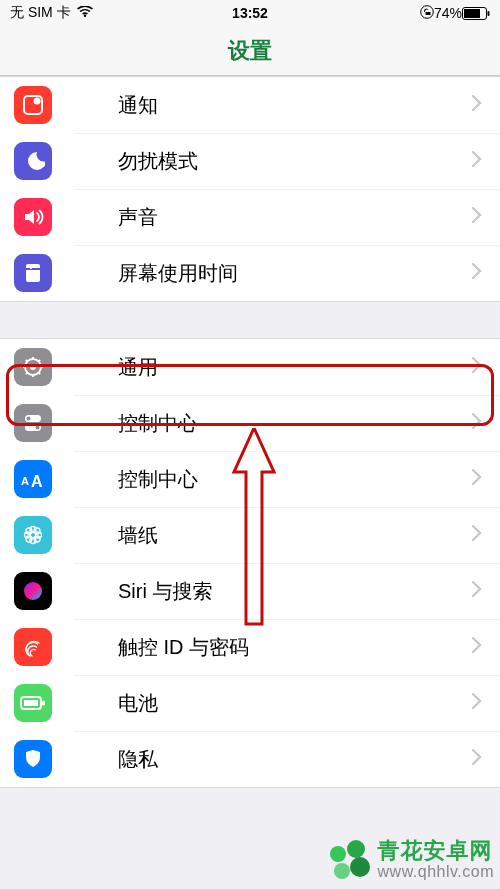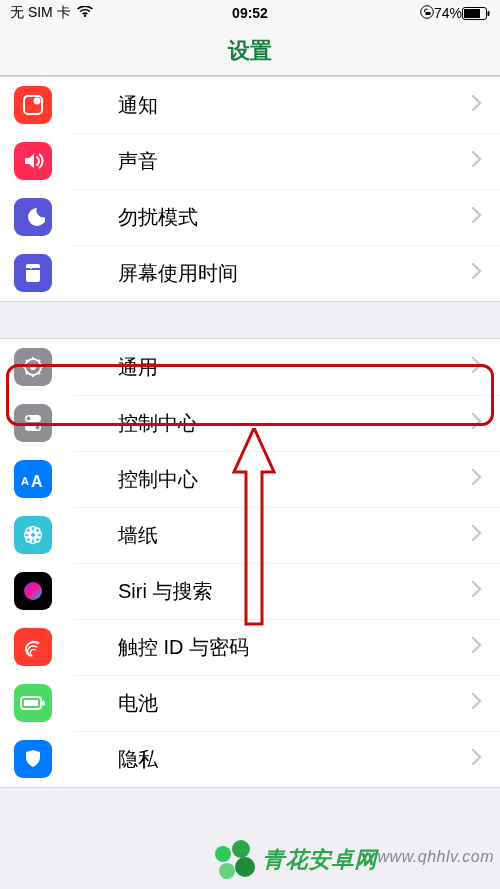--- a/index.html
+++ b/index.html
@@ -28,39 +28,39 @@
 
   
   .highlight-box { position: absolute; border: 3px solid #c40a0a; border-radius: 12px; pointer-events: none; }
 
   
   .arrow-overlay { position: absolute; pointer-events: none; }
 
   
   .watermark { position: absolute; right: 6px; bottom: 6px; display: flex; align-items: center; gap: 6px; pointer-events:none; }
   .wm-logo { width: 46px; height: 46px; }
-  .wm-text { display:flex; flex-direction:row; line-height:1.1;font-style:italic; }
+  .wm-text { display:flex; flex-direction:column; line-height:1.1; }
   .wm-main { font-size: 22px; color: #2aa54a; font-weight: 700; letter-spacing:1px; }
   .wm-sub { font-size: 16px; color: #888; letter-spacing: .5px; }
 </style>
 </head>
 <body>
 
 <div class="screen">
 
   <div class="status-bar">
     <div class="status-left">
       <span>无 SIM 卡</span>
       <span>
         <svg width="16" height="12" viewBox="0 0 16 12">
             <path d="M8 11a1.2 1.2 0 100-2.4A1.2 1.2 0 008 11zm-3-3.6a5 5 0 016 0l-1.2 1.2a3.3 3.3 0 00-3.6 0L5 7.4zm-2.5-2.5a8.6 8.6 0 0111 0L12.3 6a6.8 6.8 0 00-8.6 0L2.5 4.9zM0 2.4a12.2 12.2 0 0116 0l-1.2 1.2a10.4 10.4 0 00-13.6 0L0 2.4z" fill="#000"></path>
           </svg>
       </span>
     </div>
-    <div class="status-center">09:52</div>
+    <div class="status-center">13:52</div>
     <div class="status-right">
       <span>
         <svg width="14" height="14" viewBox="0 0 14 14">
             <circle cx="7" cy="7" r="6.3" fill="none" stroke="#000" stroke-width="1"></circle>
             <path d="M7 3.5a3 3 0 00-3 3v.5h1v-.5a2 2 0 114 0v.5h-3.5v3h5v-3H9v-.5a3 3 0 00-2-2.83V3.5z" fill="#000"></path>
           </svg>
       </span>
       <span>74%</span>
       <span class="battery">
         <svg width="28" height="13" viewBox="0 0 28 13">
@@ -83,38 +83,38 @@
             <rect x="3" y="3" width="18" height="18" rx="4" fill="none" stroke="#fff" stroke-width="2"></rect>
             <circle cx="16" cy="8" r="3.5" fill="#fff"></circle>
           </svg>
       </div>
       <div class="row-label">通知</div>
       <span class="chevron"><svg width="10" height="16" viewBox="0 0 10 16">
             <path d="M1 1l7 7-7 7" fill="none" stroke="#c7c7cc" stroke-width="2.4" stroke-linecap="round"></path>
           </svg></span>
     </div>
     <div class="row">
+      <div class="app-icon" style="background:#5856d6">
+        <svg width="24" height="24" viewBox="0 0 24 24">
+            <path d="M16 3a9 9 0 109 9 7 7 0 01-9-9z" fill="#fff"></path>
+          </svg>
+      </div>
+      <div class="row-label">勿扰模式</div>
+      <span class="chevron"><svg width="10" height="16" viewBox="0 0 10 16">
+            <path d="M1 1l7 7-7 7" fill="none" stroke="#c7c7cc" stroke-width="2.4" stroke-linecap="round"></path>
+          </svg></span>
+    </div>
+    <div class="row">
       <div class="app-icon" style="background:#ff2d55">
         <svg width="24" height="24" viewBox="0 0 24 24">
             <path d="M4 9v6h4l5 4V5L8 9H4z" fill="#fff"></path>
             <path d="M16 8a5 5 0 010 8M18.5 5.5a8.5 8.5 0 010 13" fill="none" stroke="#fff" stroke-width="1.8" stroke-linecap="round"></path>
           </svg>
       </div>
       <div class="row-label">声音</div>
-      <span class="chevron"><svg width="10" height="16" viewBox="0 0 10 16">
-            <path d="M1 1l7 7-7 7" fill="none" stroke="#c7c7cc" stroke-width="2.4" stroke-linecap="round"></path>
-          </svg></span>
-    </div>
-    <div class="row">
-      <div class="app-icon" style="background:#5856d6">
-        <svg width="24" height="24" viewBox="0 0 24 24">
-            <path d="M16 3a9 9 0 109 9 7 7 0 01-9-9z" fill="#fff"></path>
-          </svg>
-      </div>
-      <div class="row-label">勿扰模式</div>
       <span class="chevron"><svg width="10" height="16" viewBox="0 0 10 16">
             <path d="M1 1l7 7-7 7" fill="none" stroke="#c7c7cc" stroke-width="2.4" stroke-linecap="round"></path>
           </svg></span>
     </div>
     <div class="row">
       <div class="app-icon" style="background:#5856d6">
         <svg width="24" height="24" viewBox="0 0 24 24">
             <path d="M7 3h10a2 2 0 012 2v2H5V5a2 2 0 012-2zM5 9h14v10a2 2 0 01-2 2H7a2 2 0 01-2-2V9zm6-5v3a1 1 0 11-2 0V4h2z" fill="#fff"></path>
           </svg>
       </div>

